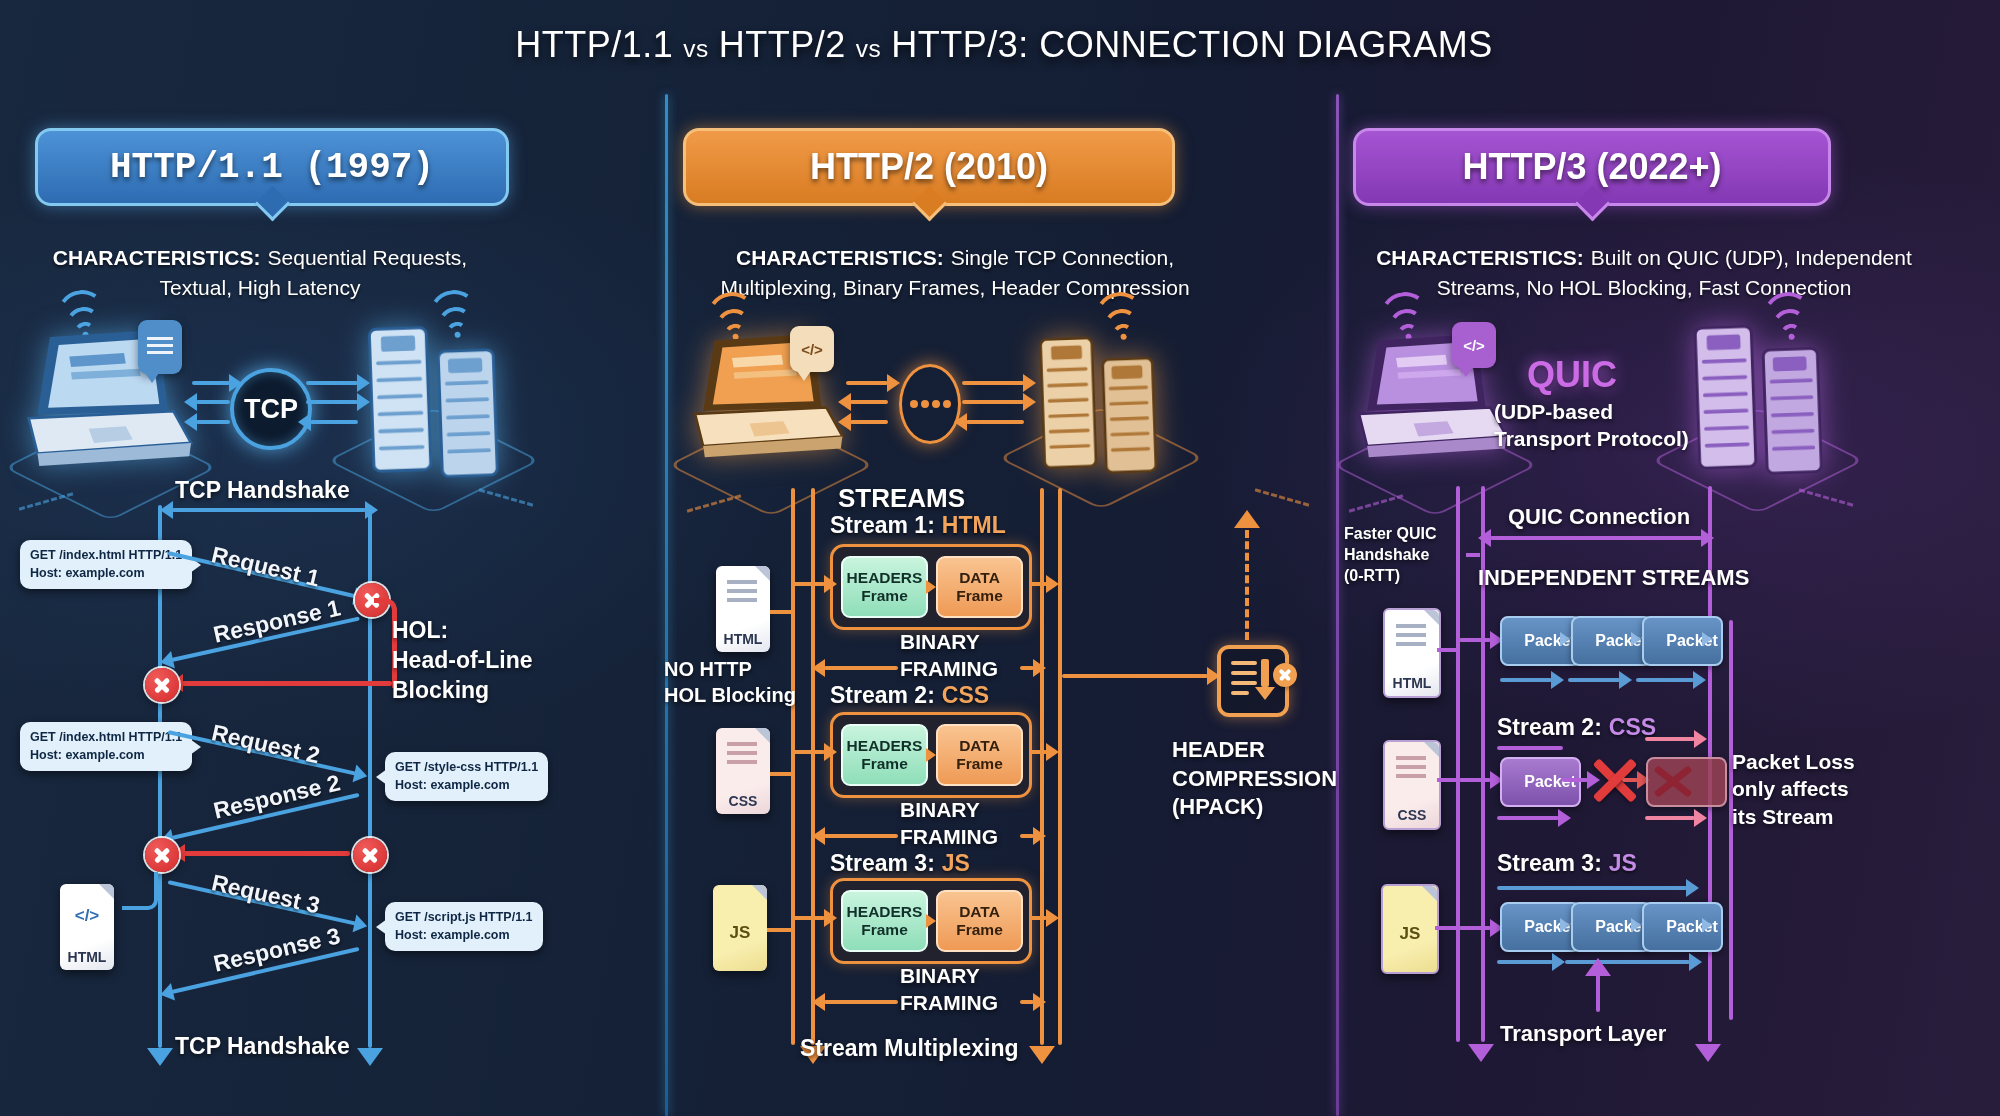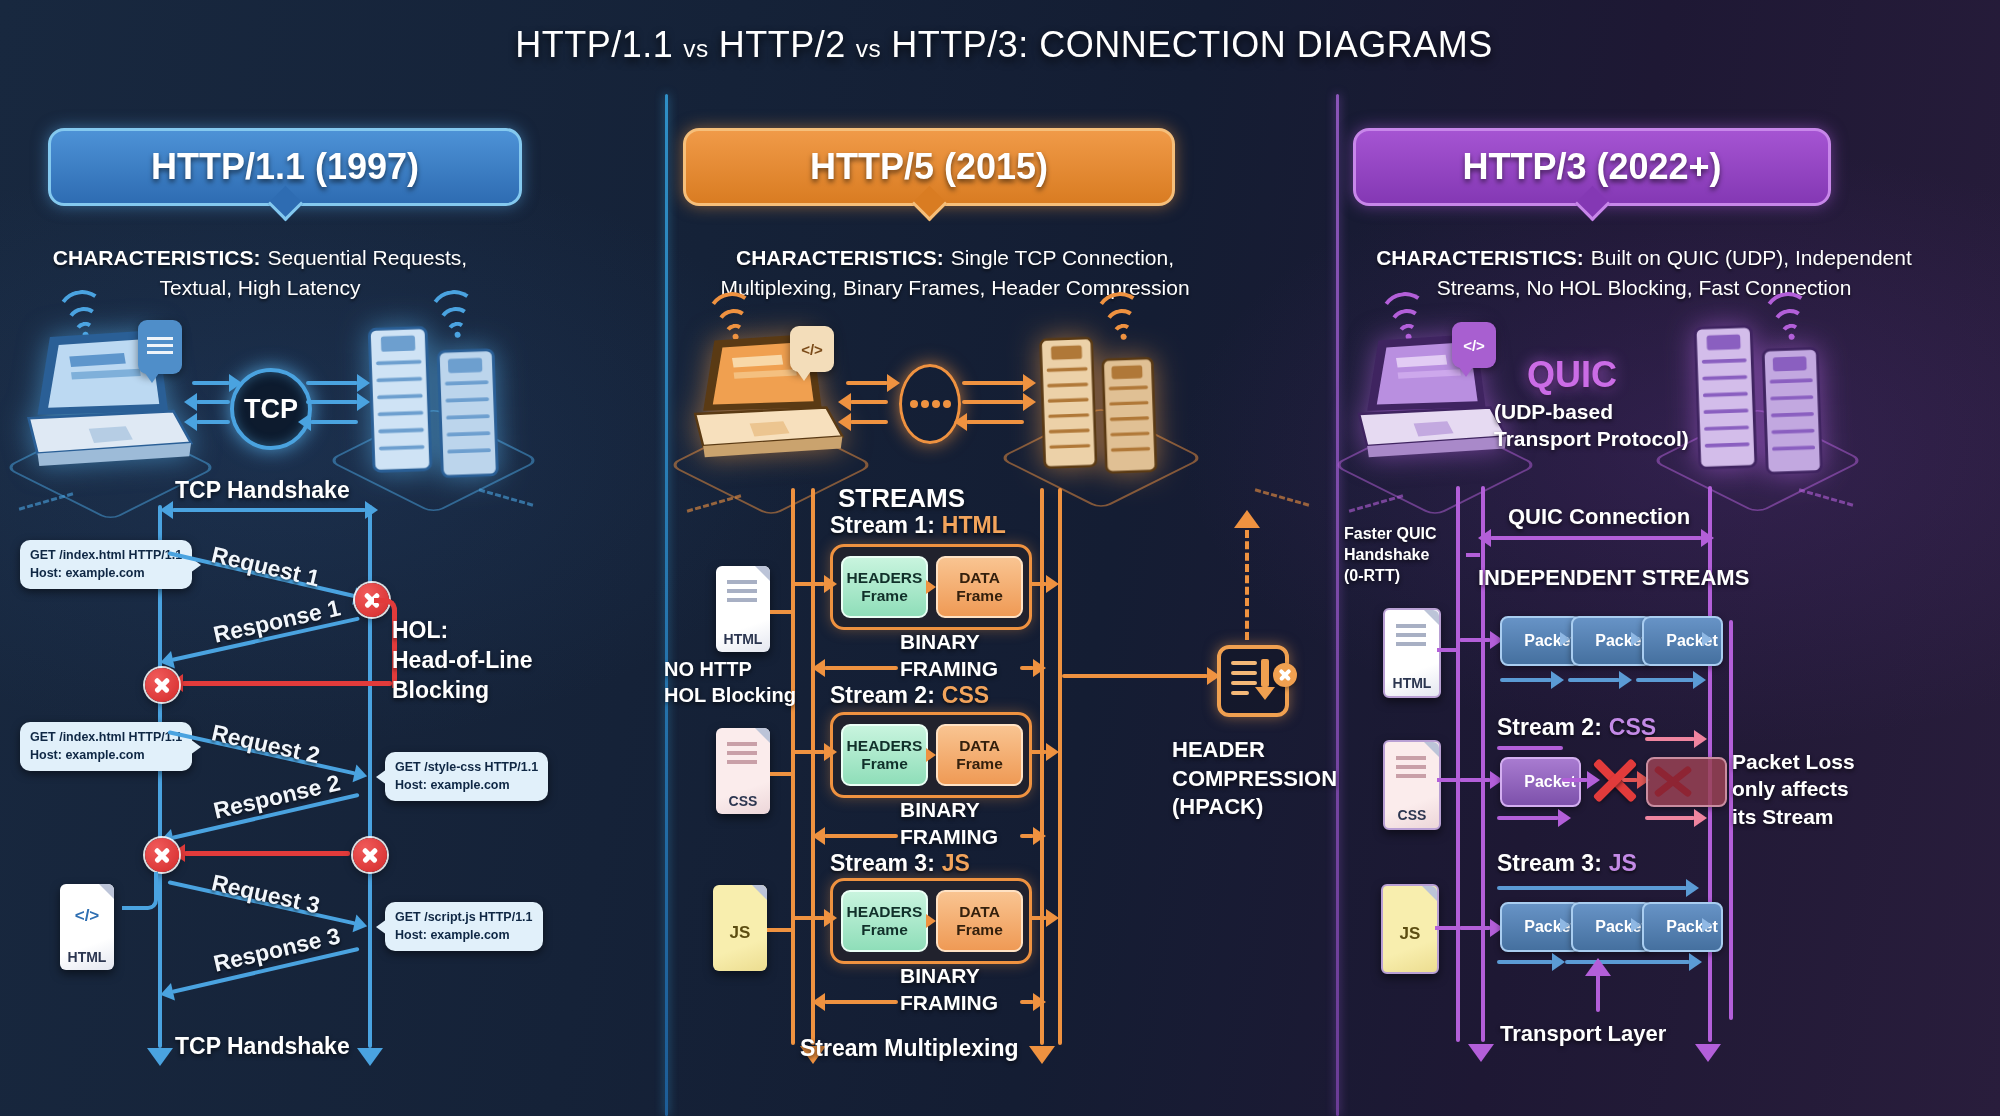--- a/index.html
+++ b/index.html
@@ -116,21 +116,21 @@
 <div id="canvas">
 
   <div class="title">
     <span>HTTP/1.1</span><span class="vs">vs</span><span>HTTP/2</span><span class="vs">vs</span><span>HTTP/3: CONNECTION DIAGRAMS</span>
   </div>
 
   <div class="divider" style="left:665px;background:linear-gradient(#2f8fc6,#1d5d97);box-shadow:0 0 10px rgba(60,160,220,.7);"></div>
   <div class="divider" style="left:1336px;background:linear-gradient(#8a55b8,#6b3c96);box-shadow:0 0 10px rgba(150,90,210,.7);"></div>
 
   <div style="--ac:#4aa3e0;--bub:#4f8ec9;--gl:rgba(90,180,240,.55);">
-    <div class="hdr blue" style="left:48px;width:468px;">
+    <div class="hdr blue" style="left:35px;width:468px;font-family:Liberation Mono, monospace;">
         <span>HTTP/1.1 (1997)</span>
       </div>
     <div class="chars" style="left:20px;width:480px;"><b>CHARACTERISTICS:</b><span style="display:inline">Sequential Requests, Textual, High Latency</span></div>
 
     <div class="plat" style="left:35px;top:392px;width:145px;height:145px;"></div>
     <div class="plat" style="left:358px;top:385px;width:145px;height:145px;"></div>
     <div class="wifi" style="left:60px;top:300px;">
         <i></i>
         <i></i>
         <i></i>
@@ -229,21 +229,21 @@
       <span class="dlabel">HTML</span>
     </div>
 
     <div class="t nw" style="left:175px;top:1032px;width:190px;font-size:23px;">TCP Handshake</div>
     <div class="tri-down" style="left:147px;top:1048px;"></div>
     <div class="tri-down" style="left:357px;top:1048px;"></div>
   </div>
 
   <div style="--ac:#ef9240;--bub:#f3ddba;--gl:rgba(240,155,70,.55);">
     <div class="hdr orange" style="left:683px;width:486px;">
-        <span>HTTP/5 (2015)</span>
+        <span>HTTP/2 (2010)</span>
       </div>
     <div class="chars" style="left:715px;width:480px;"><b>CHARACTERISTICS:</b><span style="display:inline">Single TCP Connection, Multiplexing, Binary Frames, Header Compression</span></div>
 
     <div class="plat" style="left:698px;top:392px;width:140px;height:140px;"></div>
     <div class="plat" style="left:1028px;top:385px;width:140px;height:140px;"></div>
     <div class="wifi" style="left:710px;top:302px;">
         <i></i>
         <i></i>
         <i></i>
         <b></b>

